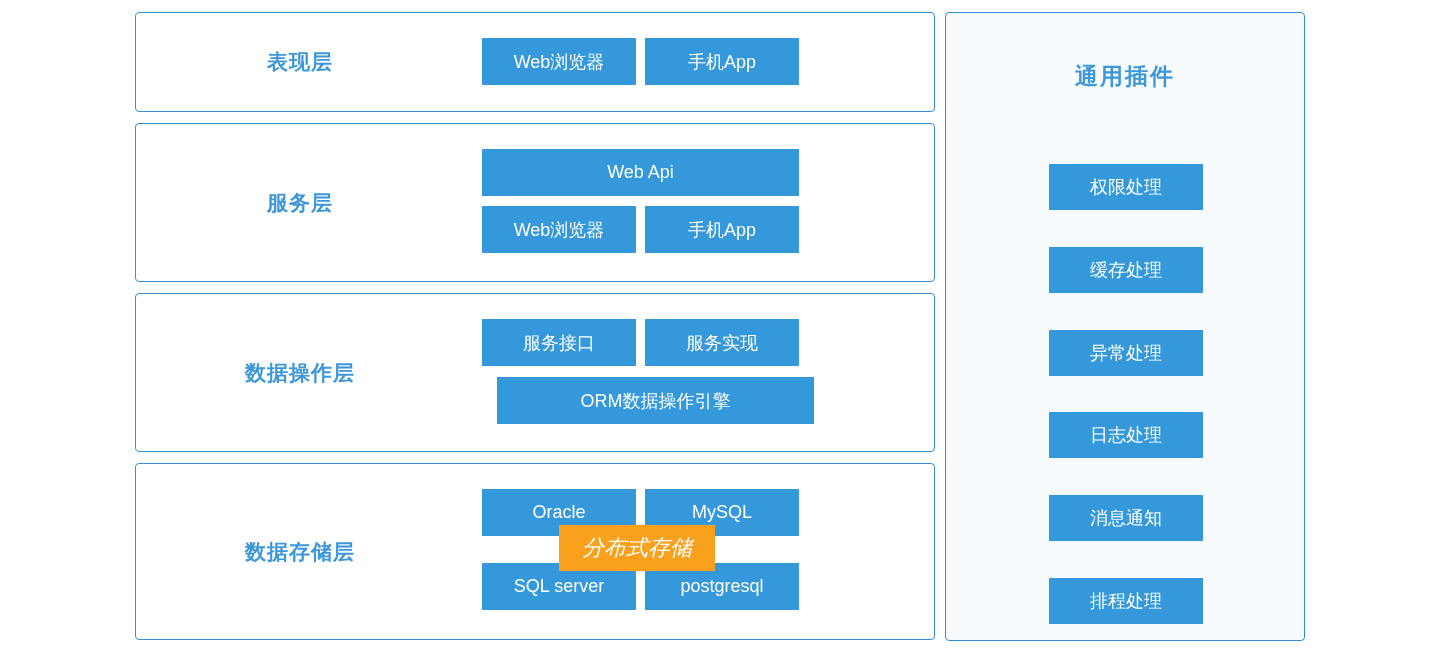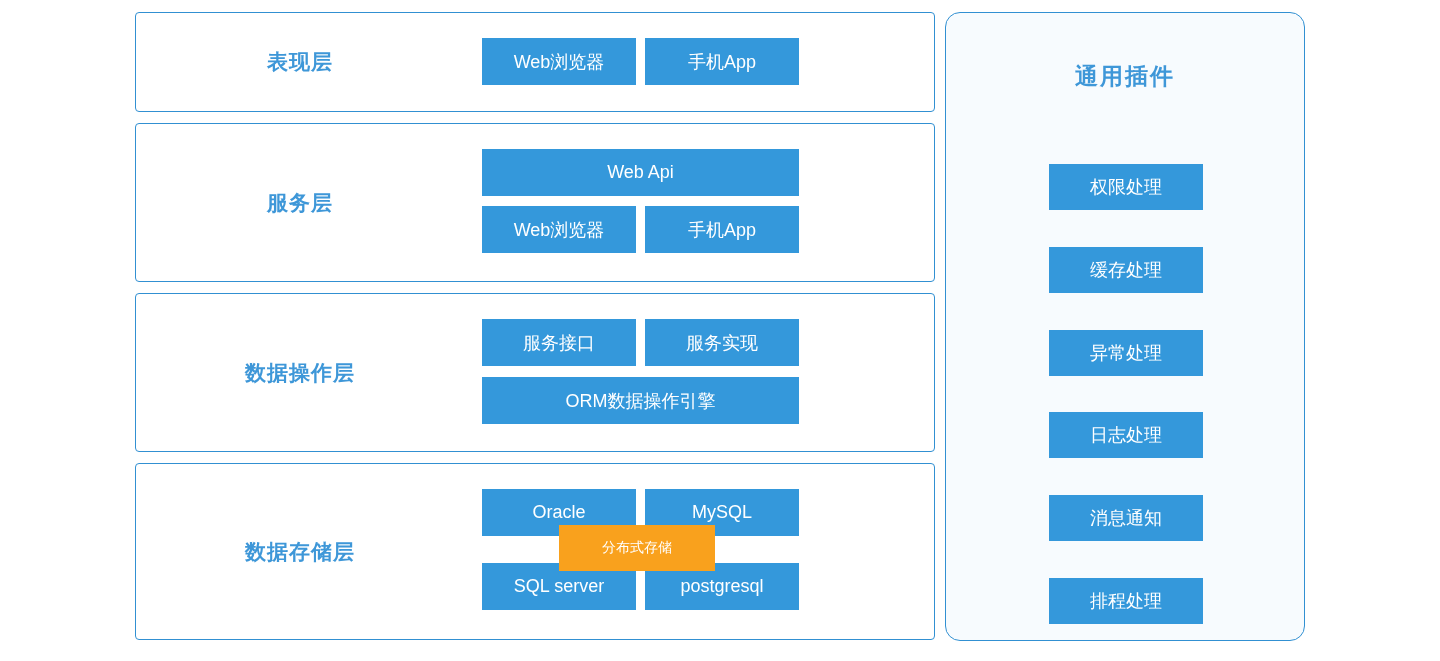--- a/index.html
+++ b/index.html
@@ -43,28 +43,29 @@
     font-size:18px;
     white-space:nowrap;
   }
   .col1{left:346px;}
   .col2{left:509px;text-align:center;}
   .wide{left:346px;width:317px;}
   .overlay-node{
     left:423px;width:156px;height:46px;
     background:var(--orange,#f9a11d);
     z-index:2;
-    font-size:14px;
+    font-size:22px;
+    font-style:italic;
   }
   .plugins-panel{
     position:absolute;
     left:945px;top:12px;width:360px;height:629px;
     background:var(--panel-bg,#f7fbfe);
     border:1.5px solid var(--border-blue,#3190d2);
-    border-radius:15px;
+    border-radius:4px;
   }
   .panel-title{
     position:absolute;
     left:0;right:0;top:48px;
     text-align:center;
     color:var(--label-blue,#3e97d8);
     font-size:23px;font-weight:bold;
     letter-spacing:2px;
   }
   .panel-node{
@@ -88,21 +89,21 @@
     <div class="layer-label">服务层</div>
     <div class="node wide" style="top:25px;text-align:center;">Web Api</div>
     <div class="node col1" style="top:82px;">Web浏览器</div>
     <div class="node col2" style="top:82px;">手机App</div>
   </section>
 
   <section class="layer" style="top:293px;height:159px;">
     <div class="layer-label">数据操作层</div>
     <div class="node col1" style="top:25px;">服务接口</div>
     <div class="node col2" style="top:25px;">服务实现</div>
-    <div class="node wide" style="top:83px;">ORM数据操作引擎</div>
+    <div class="node wide" style="top:83px;margin-left:15px;">ORM数据操作引擎</div>
   </section>
 
   <section class="layer" style="top:463px;height:177px;">
     <div class="layer-label">数据存储层</div>
     <div class="node col1" style="top:25px;">Oracle</div>
     <div class="node col2" style="top:25px;">MySQL</div>
     <div class="node col1" style="top:99px;">SQL server</div>
     <div class="node col2" style="top:99px;">postgresql</div>
     <div class="node overlay-node" style="top:61px;">分布式存储</div>
   </section>

